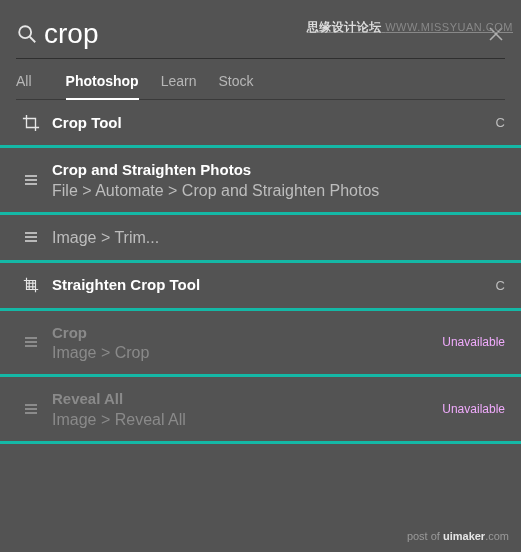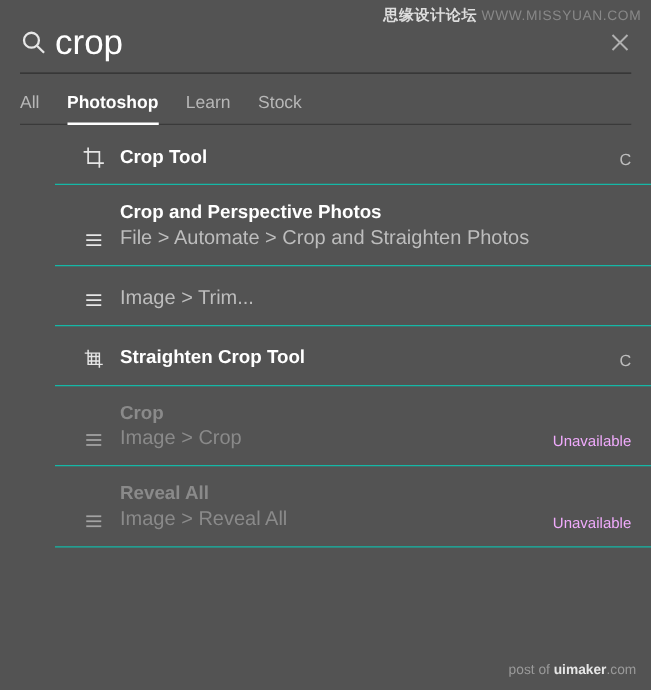--- a/index.html
+++ b/index.html
@@ -7,24 +7,25 @@
     width: 521px;
     height: 552px;
     background: #535353;
     font-family: -apple-system, "Segoe UI", Arial, sans-serif;
     color: #e6e6e6;
     overflow: hidden;
     position: relative;
   }
   .watermark-top {
     position: absolute;
-    top: 4px; right: 8px;
+    top: 19px; right: 8px;
     font-size: 11px;
     color: #888;
     letter-spacing: 0.5px;
+    text-decoration: underline;
   }
   .watermark-top b { color: #ddd; font-weight: bold; font-size: 12px; }
   .watermark-bottom {
     position: absolute;
     bottom: 10px; right: 12px;
     font-size: 11px;
     color: #9a9a9a;
   }
   .watermark-bottom b { color: #e6e6e6; font-weight: bold; }
 
@@ -62,40 +63,40 @@
   .tab {
     font-size: 14px;
     color: #b7b7b7;
     padding-bottom: 10px;
     cursor: pointer;
     position: relative;
   }
   .tab.active {
     color: #ffffff;
     font-weight: 600;
+    margin-left: 12px;
   }
   .tab.active::after {
     content: "";
     position: absolute;
     left: 0; right: 0; bottom: -1px;
     height: 2px;
     background: #ffffff;
   }
   .tabs-divider {
     margin: 0 16px;
     border-top: 1px solid #3a3a3a;
   }
   .results { }
   .result {
     display: flex;
-    align-items: flex-end;
+    align-items: center;
     padding: 12px 16px;
-    border-bottom: 1px solid #14b8a6;
+    border-bottom: 3px solid #14b8a6;
     min-height: 48px;
-    margin-left: 44px;
   }
   .result .icon-cell {
     width: 30px;
     display:flex;
     align-items:center;
     justify-content:center;
     flex-shrink:0;
   }
   .result .text-cell { flex: 1; min-width: 0; padding-left: 6px; }
   .result .title {
@@ -171,21 +172,21 @@
 
   <div class="result">
     <div class="icon-cell">
       <svg width="16" height="16" viewBox="0 0 16 16" stroke="#e6e6e6" stroke-width="1.4">
         <line x1="2" y1="4" x2="14" y2="4"></line>
         <line x1="2" y1="8" x2="14" y2="8"></line>
         <line x1="2" y1="12" x2="14" y2="12"></line>
       </svg>
     </div>
     <div class="text-cell">
-      <div class="title">Crop and Perspective Photos</div>
+      <div class="title">Crop and Straighten Photos</div>
       <div class="sub">File &gt; Automate &gt; Crop and Straighten Photos</div>
     </div>
   </div>
 
   <div class="result">
     <div class="icon-cell">
       <svg width="16" height="16" viewBox="0 0 16 16" stroke="#e6e6e6" stroke-width="1.4">
         <line x1="2" y1="4" x2="14" y2="4"></line>
         <line x1="2" y1="8" x2="14" y2="8"></line>
         <line x1="2" y1="12" x2="14" y2="12"></line>

